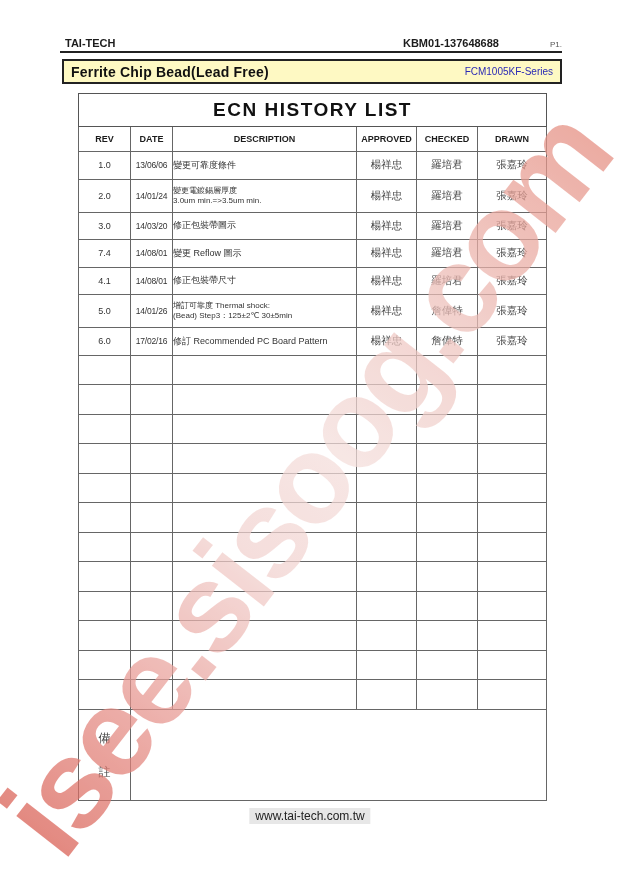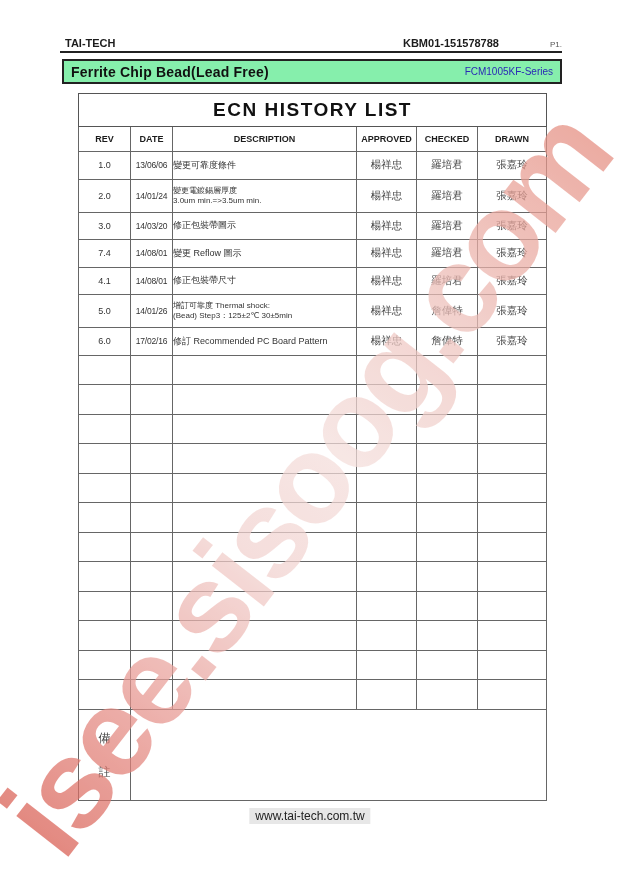--- a/index.html
+++ b/index.html
@@ -11,21 +11,21 @@
   
   .hdr-company{position:absolute;left:65px;top:37px;font-size:11px;font-weight:bold;color:#1c1c1c;}
   .hdr-right{position:absolute;right:58px;top:37px;font-size:11px;color:#1c1c1c;white-space:nowrap;}
   .hdr-doc{font-weight:bold;}
   .hdr-page{font-size:8px;color:#555;margin-left:7px;font-weight:normal;padding-left:44px;}
   .hdr-rule{position:absolute;left:60px;top:51px;width:502px;height:2px;background:#222;}
   
   .title-box{
     position:absolute;left:62px;top:59px;width:482px;height:21px;
     border:2px solid #222;display:flex;align-items:center;justify-content:space-between;
-    padding:0 7px;background:#86efac;
+    padding:0 7px;background:#fef9c3;
   }
   .title-main{font-size:14px;font-weight:bold;color:#111;letter-spacing:.2px;}
   .title-series{font-size:10px;color:#2a2ab5;}
   
   .tbl-wrap{position:absolute;left:78px;top:93px;width:469px;}
   table.ecn{border-collapse:collapse;table-layout:fixed;width:468px;padding-left:32px;}
   table.ecn td,table.ecn th{border:1px solid #666;padding:0;vertical-align:middle;overflow:hidden;}
   tr.t-title td{height:32px;border:1px solid #555;}
   .ecn-title{font-size:19px;font-weight:bold;letter-spacing:1.5px;text-align:center;color:#111;}
   tr.t-head th{height:24px;font-size:9px;font-weight:bold;color:#1c1c1c;text-align:center;}
@@ -49,21 +49,21 @@
   
   .footer{
     position:absolute;left:50%;top:808px;transform:translateX(-50%);
     font-size:12px;color:#222;background:#e7e7e7;padding:1px 6px;white-space:nowrap;
   }
 </style>
 </head>
 <body>
 
 <div class="hdr-company">TAI-TECH</div>
-<div class="hdr-right"><span class="hdr-doc">KBM01-151578788</span><span class="hdr-page">P1.</span></div>
+<div class="hdr-right"><span class="hdr-doc">KBM01-137648688</span><span class="hdr-page">P1.</span></div>
 <div class="hdr-rule"></div>
 
 <div class="title-box">
   <span class="title-main">Ferrite Chip Bead(Lead Free)</span>
   <span class="title-series">FCM1005KF-Series</span>
 </div>
 
 <div class="tbl-wrap">
   <table class="ecn">
     <colgroup>

